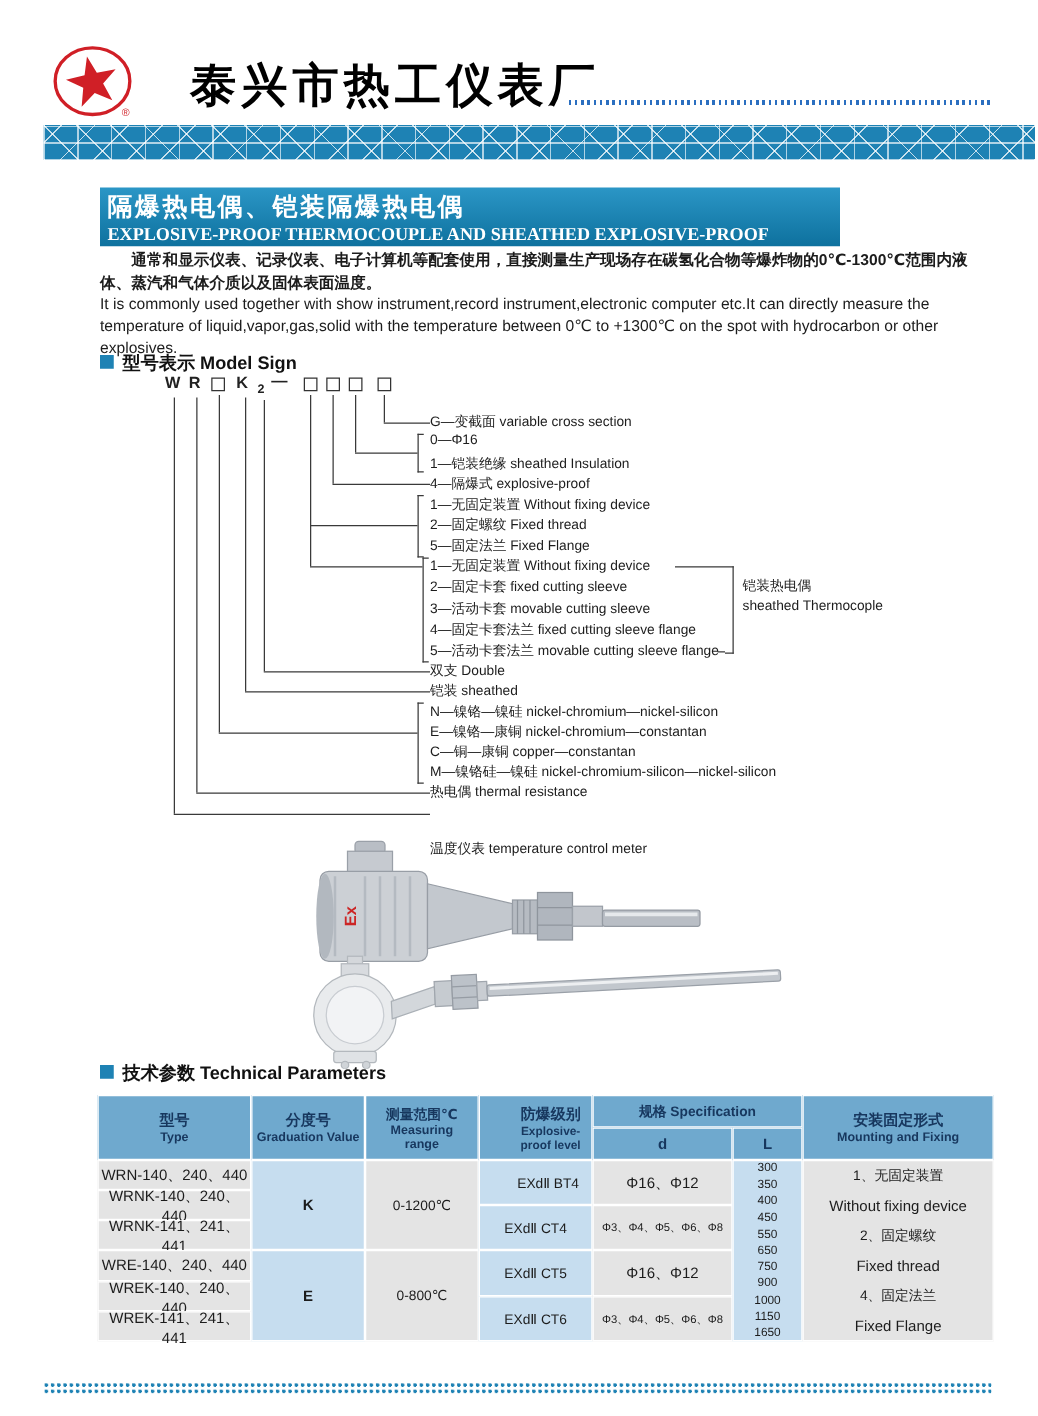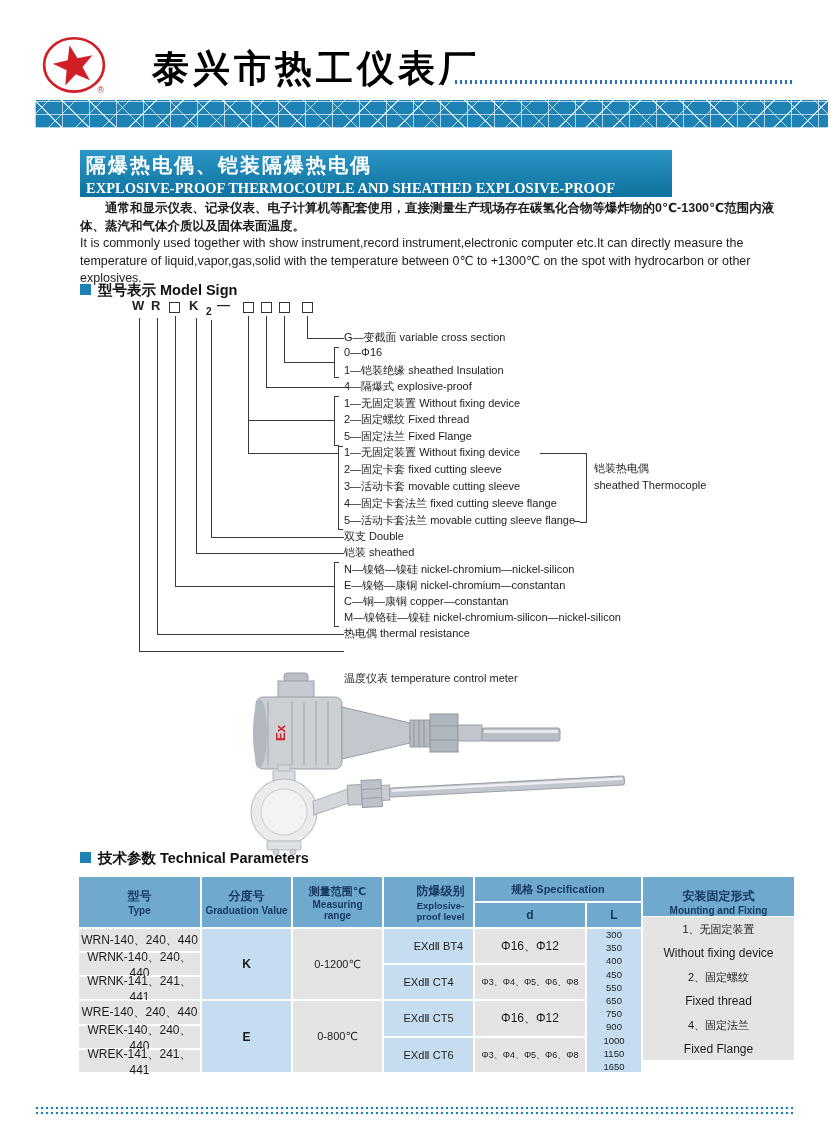--- a/index.html
+++ b/index.html
@@ -256,21 +256,21 @@
         <div>450</div>
       <div>550</div>
         <div>650</div>
       <div>750</div>
         <div>900</div>
       <div>1000</div>
         <div>1150</div>
       <div>1650</div>
     </div>
 
-    <div class="cell bgG mcol" style="left:564px;top:40px;width:153px;height:145px;">
+    <div class="cell bgG mcol" style="left:564px;top:52px;width:153px;height:145px;">
       <div class="b11">1、无固定装置</div>
       <div class="b105">Without fixing device</div>
       <div class="b11">2、固定螺纹</div>
       <div class="b105">Fixed thread</div>
       <div class="b11">4、固定法兰</div>
       <div class="b105">Fixed Flange</div>
     </div>
   </div>
 
   <div class="footer-dots"></div>

